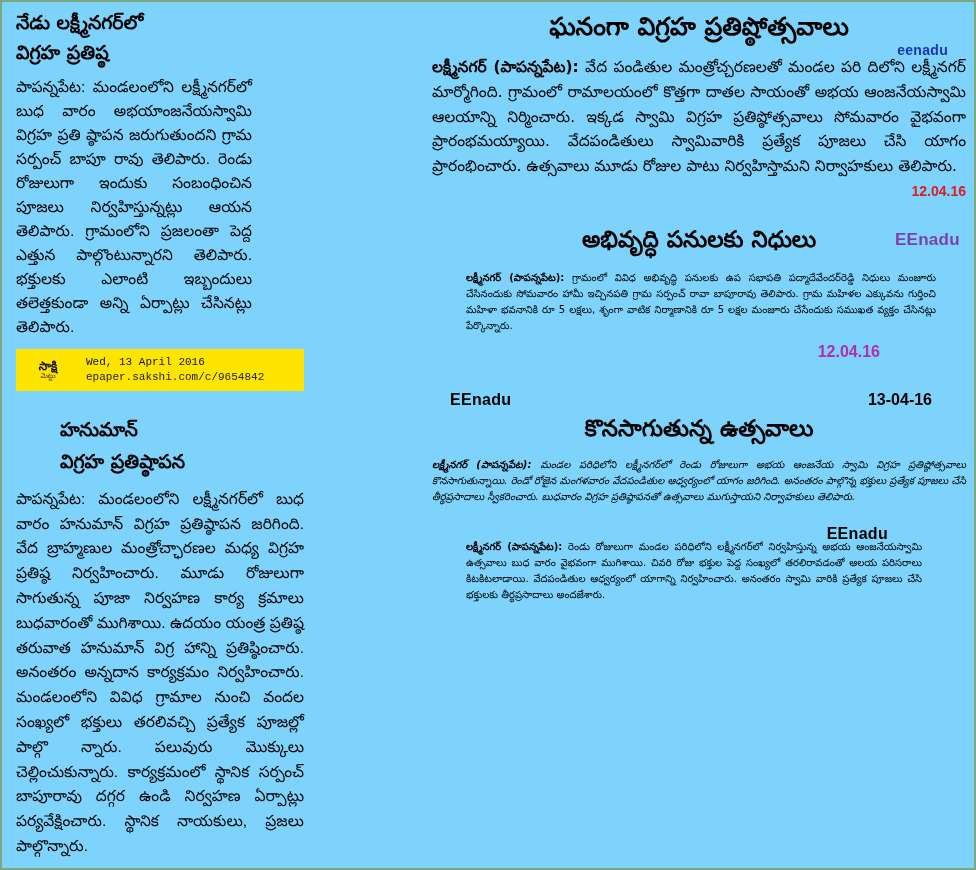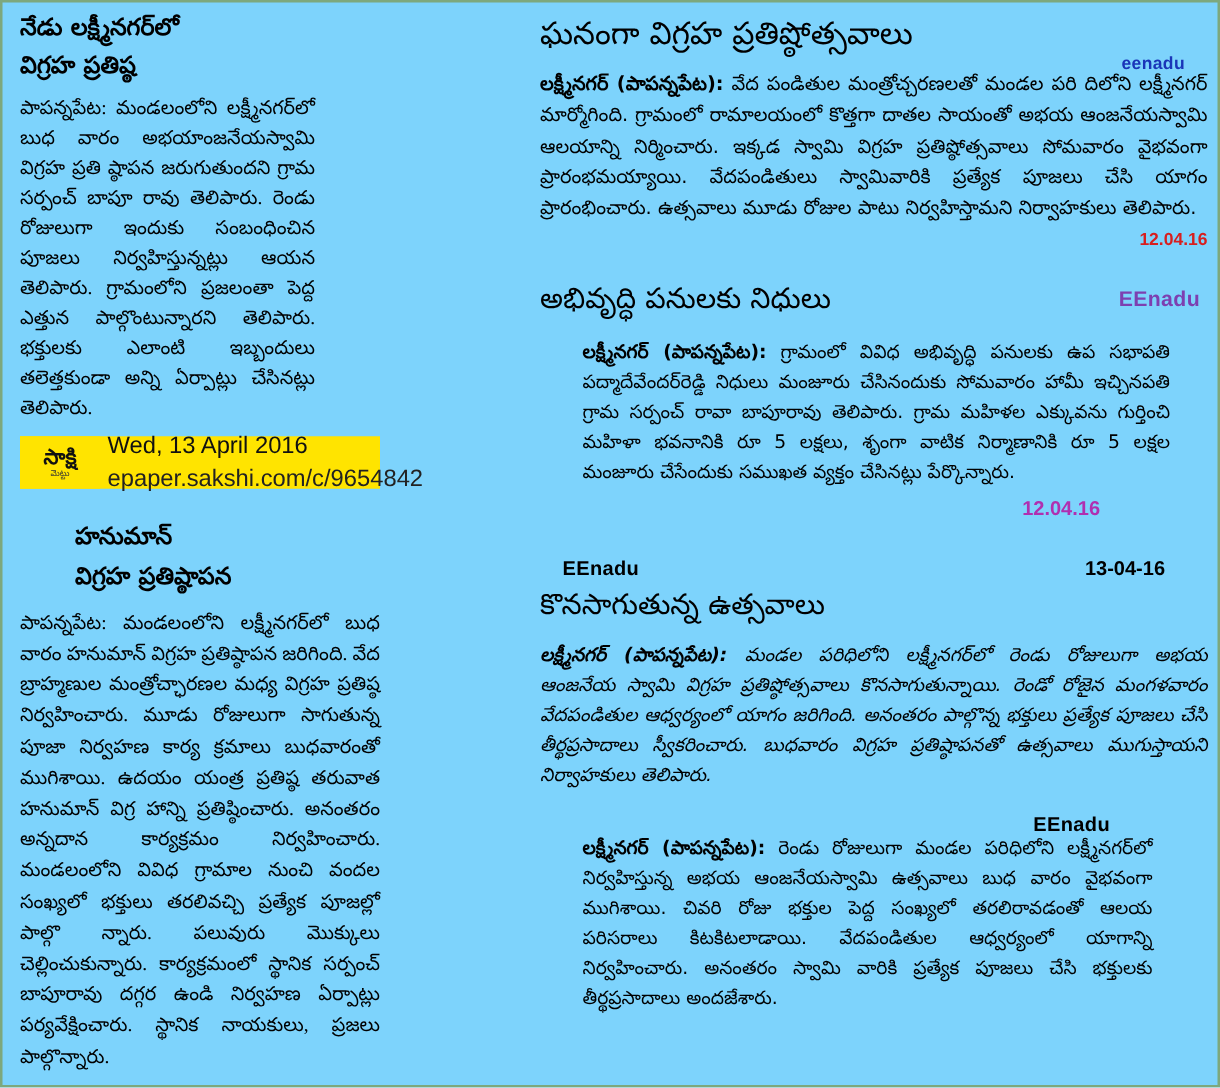--- a/index.html
+++ b/index.html
@@ -31,21 +31,21 @@
   }
 
   
   .tel-head {
     font-family: "DejaVu Sans", sans-serif;
     font-weight: bold;
     color: #000;
     line-height: 1.35;
   }
   .tel-body {
-    font-family: Liberation Serif, serif;
+    font-family: Liberation Sans, sans-serif;
     color: #000;
     text-align: justify;
     line-height: 1.55;
   }
   .lead {
     font-weight: bold;
   }
 
   
   .art1-head {
@@ -75,34 +75,34 @@
     background: #ffe400;
     display: flex;
     flex-direction: column;
     justify-content: center;
     align-items: center;
     flex: 0 0 64px;
   }
   .credit .logo .l1 {
     font-family: "DejaVu Sans", sans-serif;
     font-weight: bold;
-    font-size: 17px;
+    font-size: 12px;
     color: #111;
     line-height: 1;
   }
   .credit .logo .l2 {
     font-size: 7px;
     color: #333;
     line-height: 1;
     margin-top: 1px;
     font-family: Liberation Serif, serif;
   }
   .credit .ctext {
-    font-family: Liberation Sans, sans-serif;
-    font-size: 19px;
+    font-family: Liberation Mono, monospace;
+    font-size: 11px;
     color: #111;
     line-height: 1.45;
     padding-left: 6px;
   }
   .credit .ctext .url { color: #222; }
 
   
   .art2 { margin-top: 26px; }
   .art2-head {
     font-size: 19px;
@@ -112,27 +112,27 @@
   .art2-body {
     font-size: 15.5px;
     width: 288px;
     margin-top: 12px;
     line-height: 1.6;
   }
 
   
   .r-art { position: relative; }
   .r-head-c {
-    text-align: left;
-    font-weight: normal;
+    text-align: center;
+    font-weight: bold;
     color: #000;
     font-family: "DejaVu Sans", sans-serif;
   }
   .r-body {
-    font-size: 15px;
+    font-size: 10px;
     line-height: 1.6;
     text-align: justify;
     margin-top: 8px;
     font-family: "DejaVu Sans", sans-serif;
   }
   .brand {
     font-family: "Liberation Sans", sans-serif;
     font-weight: bold;
     letter-spacing: .3px;
   }

